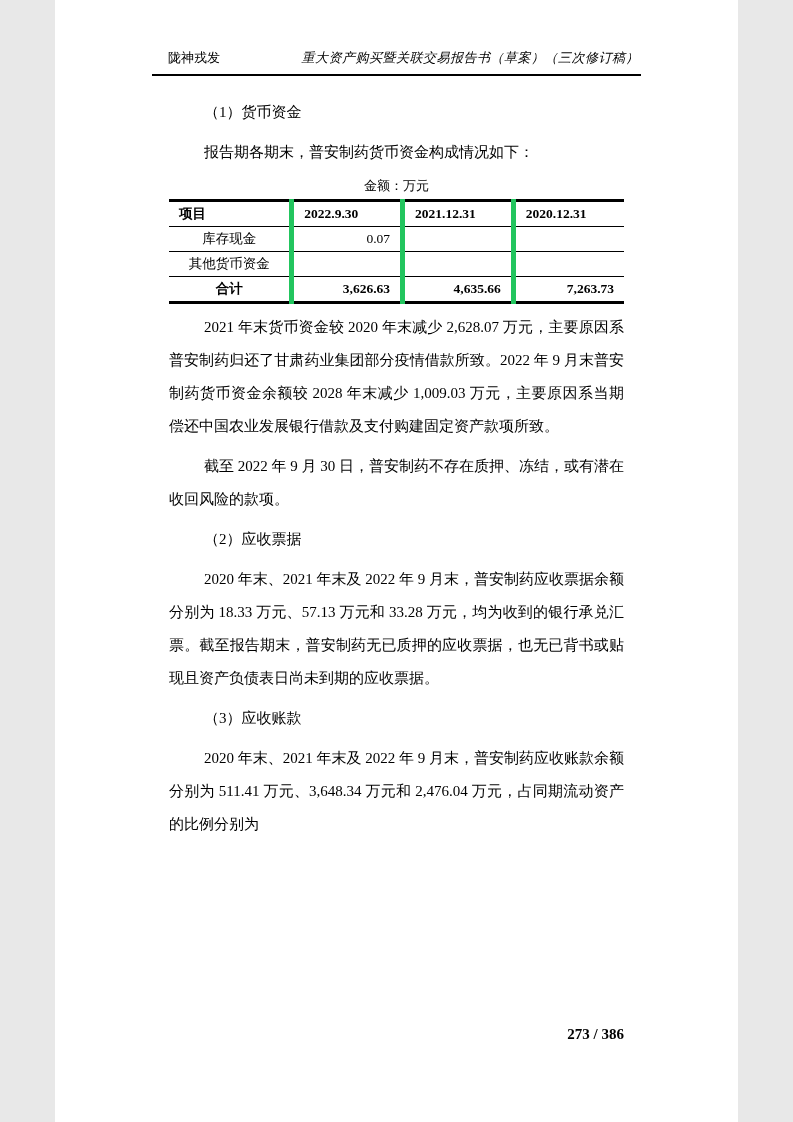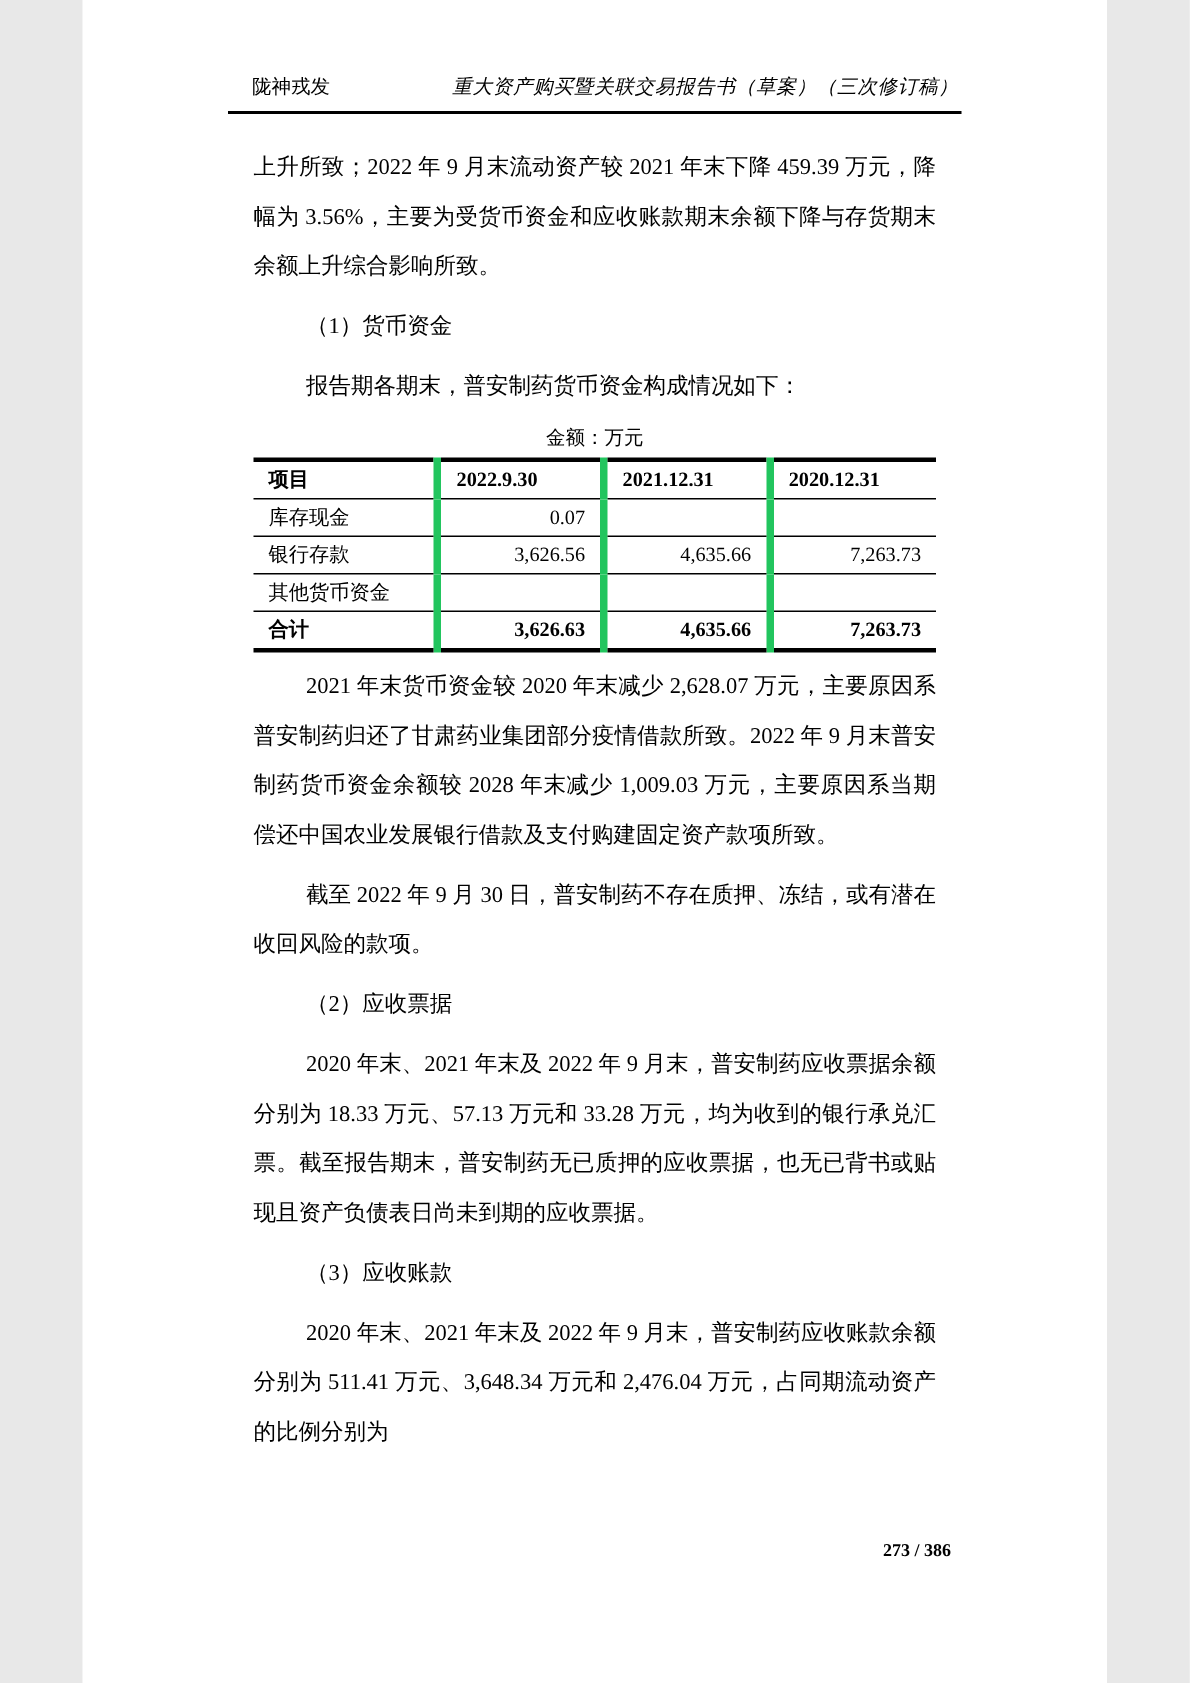--- a/index.html
+++ b/index.html
@@ -52,45 +52,44 @@
     line-height: 18px;
     padding: 3px 10px;
     border-bottom: 1px solid #000;
     height: 18px;
   }
   table.data-table th + th,
   table.data-table td + td { border-left: 5px solid #22c55e; }
   table.data-table thead th { font-weight: bold; text-align: left; }
   .col-item  { width: 27%; }
   .col-val   { width: 24.33%; }
-  td.item { }
+  td.item { text-align: center; }
   td.num  { text-align: right; }
   tr.total-row td { font-weight: bold; border-bottom: none; }
   .doc-footer {
     position: absolute;
     top: 1026px;
-    right: 104px;
-    font-size: 12px;
+    right: 114px;
+    font-size: 15px;
     font-weight: bold;
     margin-left: 40px;
   }
 </style>
 </head>
 <body>
 
 <div class="page">
 
   <header class="doc-header">
     <span class="hdr-left">陇神戎发</span>
     <span class="hdr-right">重大资产购买暨关联交易报告书（草案）（三次修订稿）</span>
   </header>
 
   <main class="content">
 
-    <p>上升所致；2022 年 9 月末流动资产较 2021 年末下降 459.39 万元，降幅为 3.56%，主要为受货币资金和应收账款期末余额下降与存货期末余额上升综合影响所致。</p>
 
     <p class="indent">（1）货币资金</p>
 
 
     <p class="indent">报告期各期末，普安制药货币资金构成情况如下：</p>
 
     <div class="unit-note">金额：万元</div>
 
     <table class="data-table">
       <colgroup>
@@ -106,26 +105,20 @@
           <th>2021.12.31</th>
           <th>2020.12.31</th>
         </tr>
       </thead>
       <tbody>
         <tr>
           <td class="item">库存现金</td>
           <td class="num">0.07</td>
           <td class="num"></td>
           <td class="num"></td>
-        </tr>
-        <tr>
-          <td class="item">银行存款</td>
-          <td class="num">3,626.56</td>
-          <td class="num">4,635.66</td>
-          <td class="num">7,263.73</td>
         </tr>
         <tr>
           <td class="item">其他货币资金</td>
           <td class="num"></td>
           <td class="num"></td>
           <td class="num"></td>
         </tr>
         <tr class="total-row">
           <td class="item">合计</td>
           <td class="num">3,626.63</td>

